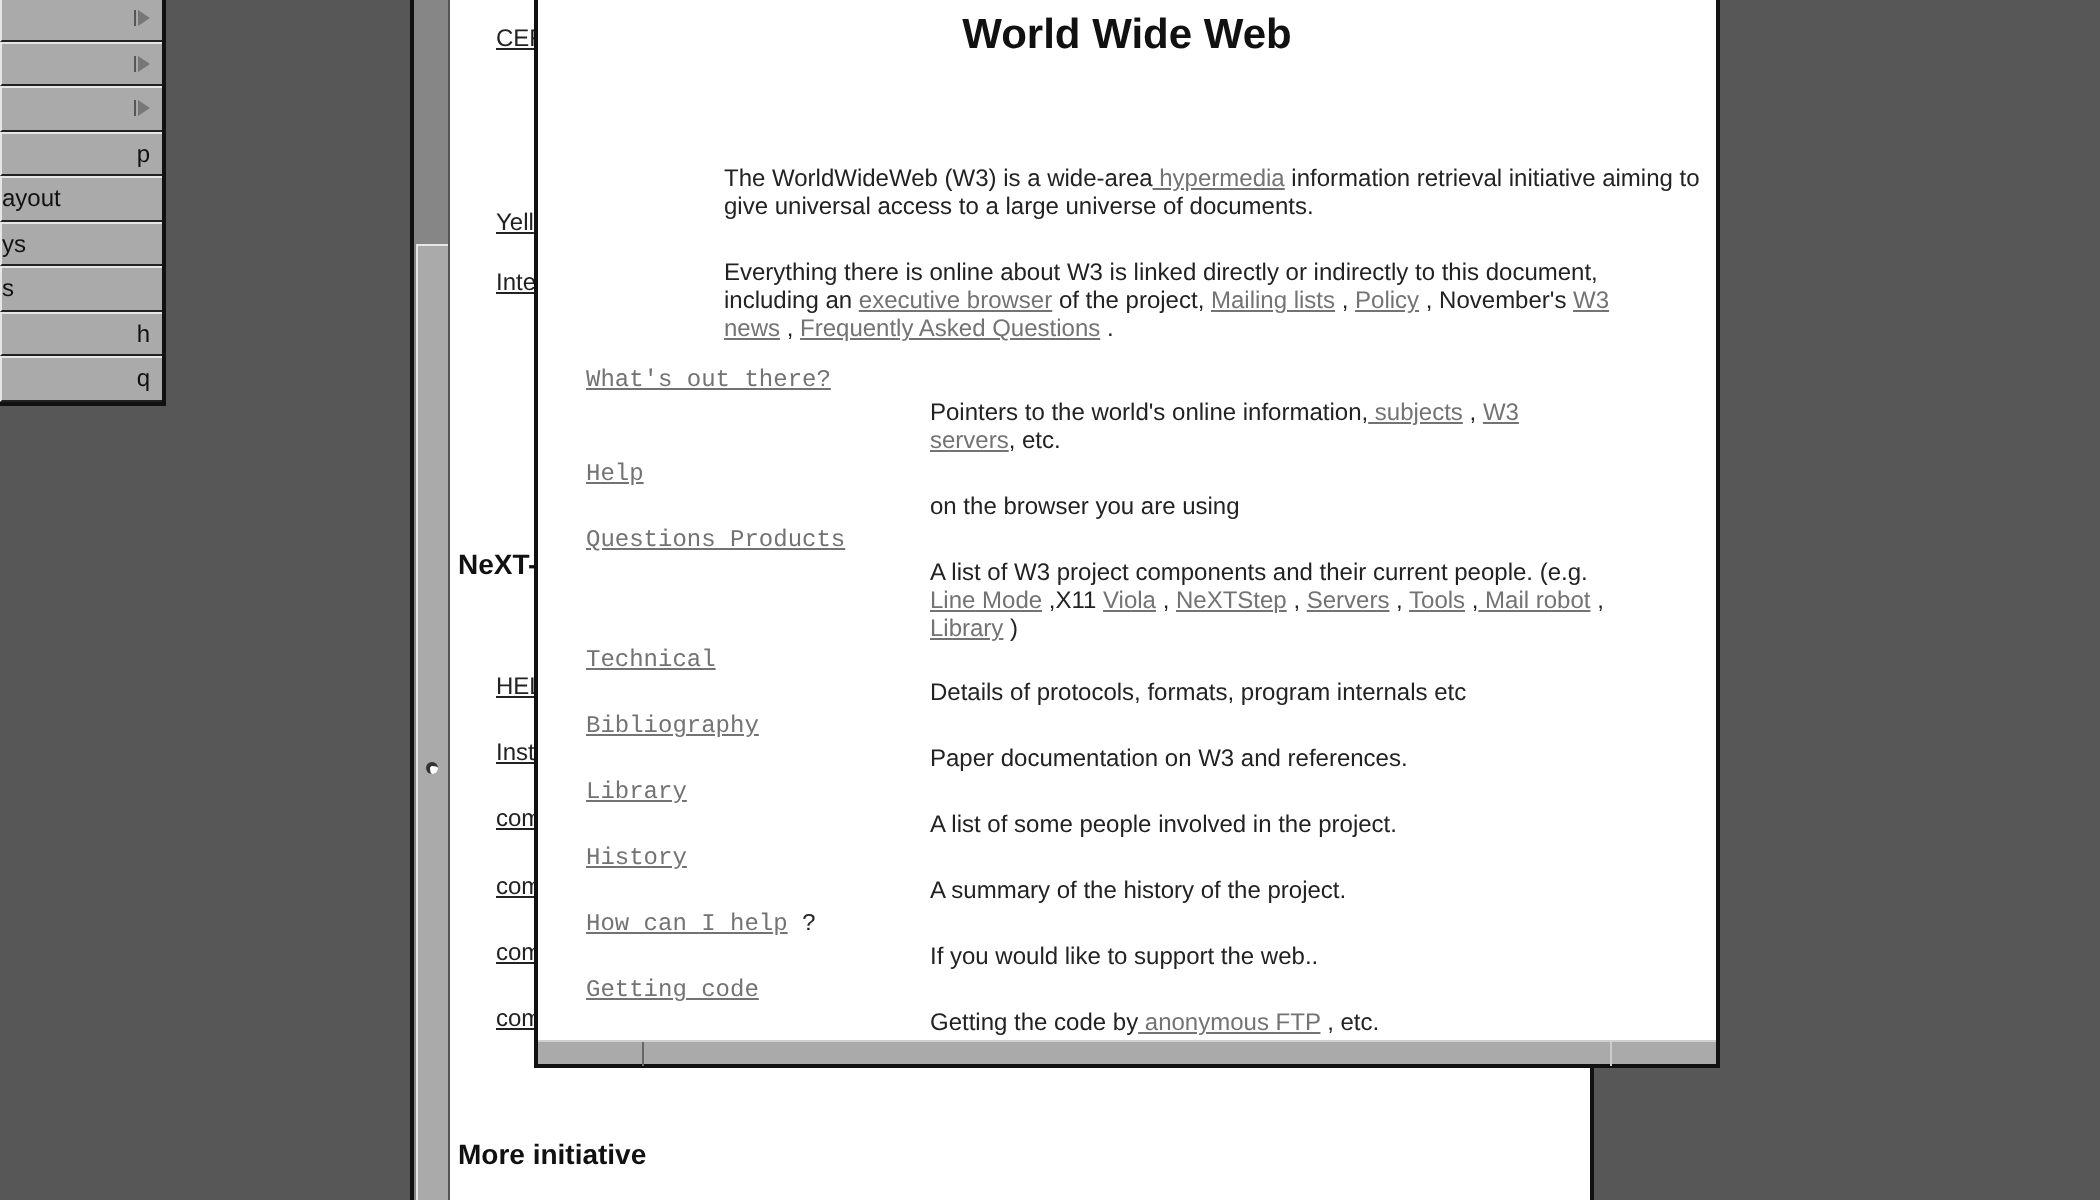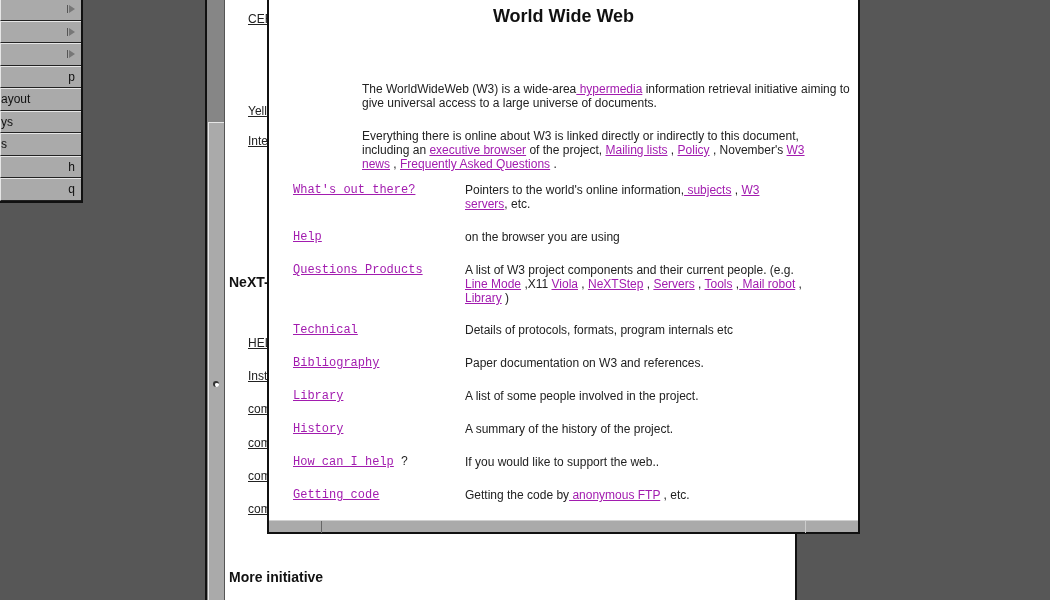--- a/index.html
+++ b/index.html
@@ -18,26 +18,26 @@
     .back-window { position: absolute; left: 205px; top: -2px; width: 592px; height: 610px; border-left: 2px solid #111; border-right: 2px solid #111; background: #fff; }
     .scrollbar { position: absolute; left: 0; top: 0; width: 18px; height: 100%; background: #868686; border-right: 1px solid #555; }
     .scroll-knob { position: absolute; left: 1px; top: 124px; width: 16px; height: 500px; background: #aaaaaa; border-top: 1px solid #e6e6e6; border-left: 1px solid #e6e6e6; }
     .knob-dimple { position: absolute; left: 4px; top: 258px; width: 6px; height: 6px; border-radius: 50%; background: #fff; border-top: 2px solid #333; border-left: 2px solid #333; }
     .back-content { position: absolute; left: 19px; top: 0; right: 0; bottom: 0; background: #fff; }
     .back-link { position: absolute; left: 22px; font-size: 12px; color: #222; text-decoration: underline; }
     .back-heading { position: absolute; left: 3px; font-size: 14px; font-weight: bold; color: #111; }
 
     
     .front-window { position: absolute; left: 267px; top: -2px; width: 593px; height: 536px; background: #fff; border: 2px solid #111; border-top: none; }
-    .front-title { position: absolute; left: 0; right: 0; top: 8px; text-align: center; font-size: 18px; font-weight: bold; color: #111; }
+    .front-title { position: absolute; left: 0; right: 0; top: 8px; text-align: center; font-size: 21px; font-weight: bold; color: #111; }
     .para { position: absolute; left: 93px; width: 495px; font-size: 12px; line-height: 14px; color: #222; }
-    .para a, .row a { color: #a21caf; text-decoration: underline; }
+    .para a, .row a { color: #737373; text-decoration: underline; }
     .row { position: absolute; left: 24px; width: 560px; font-size: 12px; line-height: 14px; color: #222; }
     .row .term { position: absolute; left: 0; top: 0; font-family: Liberation Mono, monospace; }
-    .row .desc { position: absolute; left: 172px; top: 0; width: 350px; }
+    .row .desc { position: absolute; left: 172px; top: 16px; width: 350px; }
     .hscroll { position: absolute; left: 0; right: 0; bottom: 0; height: 12px; background: #aaaaaa; border-top: 1px solid #d0d0d0; }
     .hscroll-divider { position: absolute; left: 52px; top: 0; width: 1px; height: 12px; background: #666; }
     .hscroll-divider2 { position: absolute; right: 52px; top: 0; width: 1px; height: 12px; background: #ccc; }
   </style>
 </head>
 <body>
 
 <div class="menu">
   <div class="menu-item">
       <span class="label"></span>

